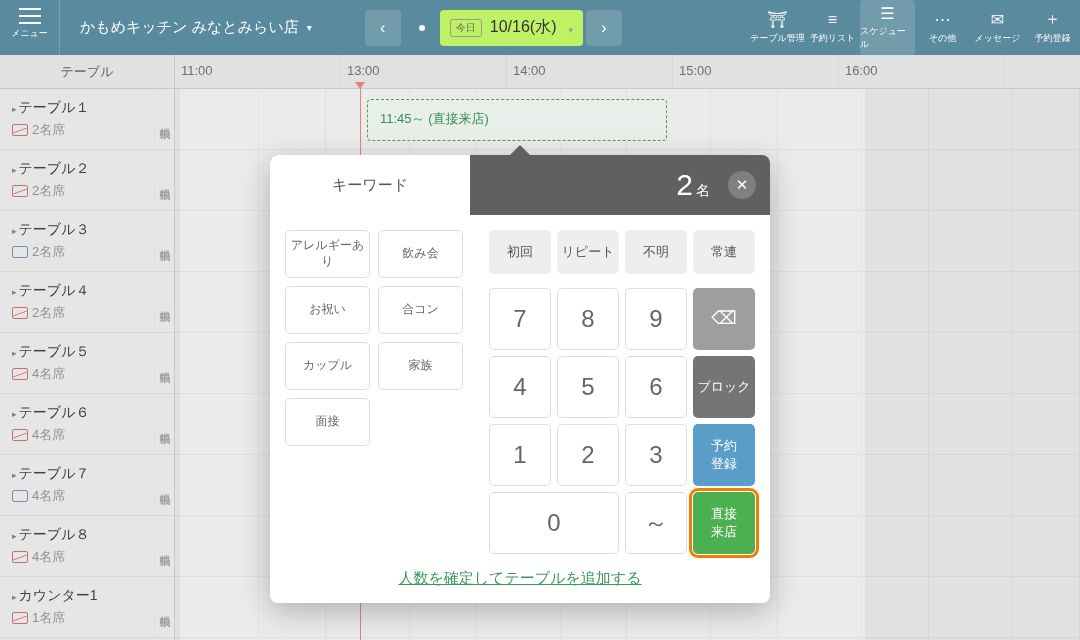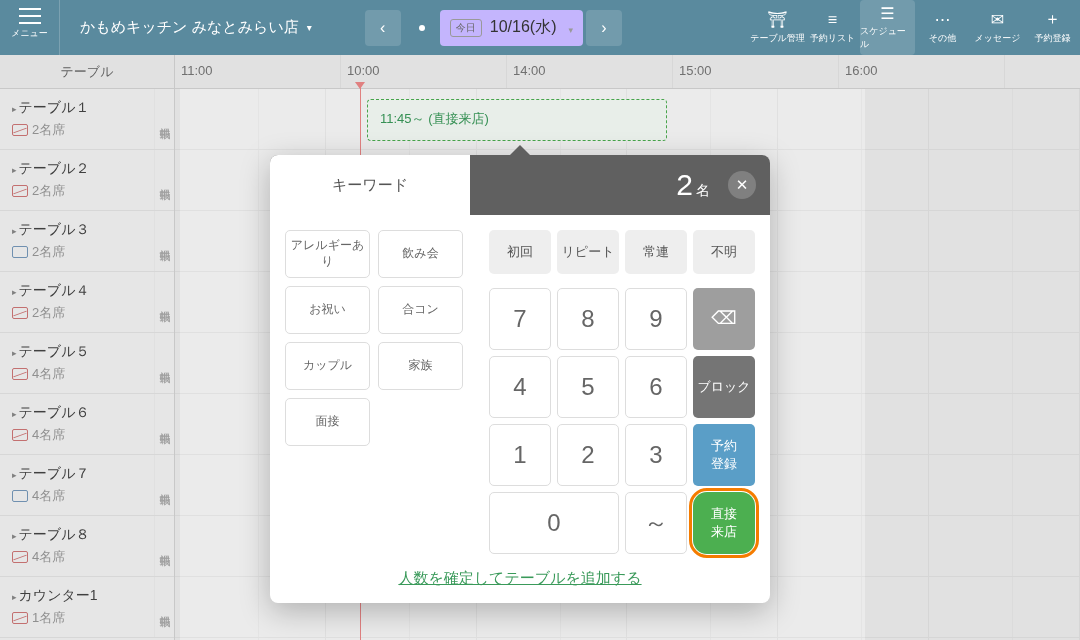--- a/index.html
+++ b/index.html
@@ -12,21 +12,21 @@
 .menu-btn .lines::before, .menu-btn .lines::after { content: ""; position: absolute; width: 22px; height: 2px; background: white; left: 0; }
 .menu-btn .lines::before { top: -7px; }
 .menu-btn .lines::after { top: 7px; }
 .menu-btn .lbl { font-size: 9px; margin-top: 10px; }
 .store-name { padding: 0 20px; font-size: 15px; display: flex; align-items: center; gap: 8px; }
 .store-name::after { content: "▾"; font-size: 10px; }
 .date-nav { display: flex; align-items: center; margin-left: 30px; }
 .nav-arrow { width: 36px; height: 36px; background: rgba(255,255,255,0.15); border-radius: 4px; display: flex; align-items: center; justify-content: center; margin: 0 3px; font-size: 16px; color: white; }
 .dot-ind { width: 36px; height: 36px; display: flex; align-items: center; justify-content: center; }
 .dot-ind::before { content: ""; width: 6px; height: 6px; border-radius: 50%; background: white; }
-.date-box { background: #c4b5fd; border-radius: 4px; height: 36px; display: flex; align-items: center; padding: 0 10px; color: #333; gap: 8px; }
+.date-box { background: #bef264; border-radius: 4px; height: 36px; display: flex; align-items: center; padding: 0 10px; color: #333; gap: 8px; }
 .today-badge { border: 1px solid #999; border-radius: 3px; padding: 1px 5px; font-size: 10px; color: #666; }
 .date-txt { font-size: 16px; font-weight: 500; }
 .date-dd::after { content: "▾"; font-size: 9px; color: #999; margin-left: 4px; }
 .header-tools { margin-left: auto; display: flex; }
 .tool-btn { width: 55px; height: 55px; display: flex; flex-direction: column; align-items: center; justify-content: center; font-size: 9px; gap: 3px; }
 .tool-btn.active { background: rgba(255,255,255,0.15); border-radius: 4px; }
 .tool-ic { width: 20px; height: 18px; display: flex; align-items: center; justify-content: center; font-size: 16px; }
 
 
 .time-header { height: 34px; background: #f0f0f0; border-bottom: 1px solid #d5d5d5; display: flex; }
@@ -138,21 +138,21 @@
         <div class="tool-ic">＋</div>
         <div>予約登録</div>
       </div>
     </div>
 </div>
 
 <div class="time-header">
   <div class="table-col-head">テーブル</div>
   <div class="time-slots" id="time-slots">
       <div class="time-slot">11:00</div>
-      <div class="time-slot">10:00</div>
+      <div class="time-slot">13:00</div>
       <div class="time-slot">14:00</div>
       <div class="time-slot">15:00</div>
       <div class="time-slot">16:00</div>
     </div>
 </div>
 
 <div class="main-body">
   <div class="table-col" id="table-col">
       <div class="table-row">
         <div class="table-info">
@@ -289,38 +289,38 @@
         <div class="kw-btn">お祝い</div>
         <div class="kw-btn">合コン</div>
         <div class="kw-btn">カップル</div>
         <div class="kw-btn">家族</div>
         <div class="kw-btn">面接</div>
       </div>
     <div class="right-col">
       <div class="type-row" id="types">
           <div class="type-btn">初回</div>
           <div class="type-btn">リピート</div>
+          <div class="type-btn">不明</div>
           <div class="type-btn">常連</div>
-          <div class="type-btn">不明</div>
         </div>
       <div class="numpad" id="numpad">
           <div class="num-btn" style="white-space: pre-line;">7</div>
           <div class="num-btn" style="white-space: pre-line;">8</div>
           <div class="num-btn" style="white-space: pre-line;">9</div>
           <div class="act-btn backspace" style="white-space: pre-line;">⌫</div>
           <div class="num-btn" style="white-space: pre-line;">4</div>
           <div class="num-btn" style="white-space: pre-line;">5</div>
           <div class="num-btn" style="white-space: pre-line;">6</div>
           <div class="act-btn block" style="white-space: pre-line;">ブロック</div>
           <div class="num-btn" style="white-space: pre-line;">1</div>
           <div class="num-btn" style="white-space: pre-line;">2</div>
           <div class="num-btn" style="white-space: pre-line;">3</div>
           <div class="act-btn reserve" style="white-space: pre-line;">予約
 登録</div>
           <div class="num-btn wide" style="white-space: pre-line;">0</div>
           <div class="num-btn" style="white-space: pre-line;">～</div>
-          <div class="act-btn walkin" style="white-space: pre-line; border-radius: 14px;">直接
+          <div class="act-btn walkin" style="white-space: pre-line;">直接
 来店</div>
         </div>
     </div>
   </div>
   <div class="popup-footer">人数を確定してテーブルを追加する</div>
 </div>
 
 </body></html>

